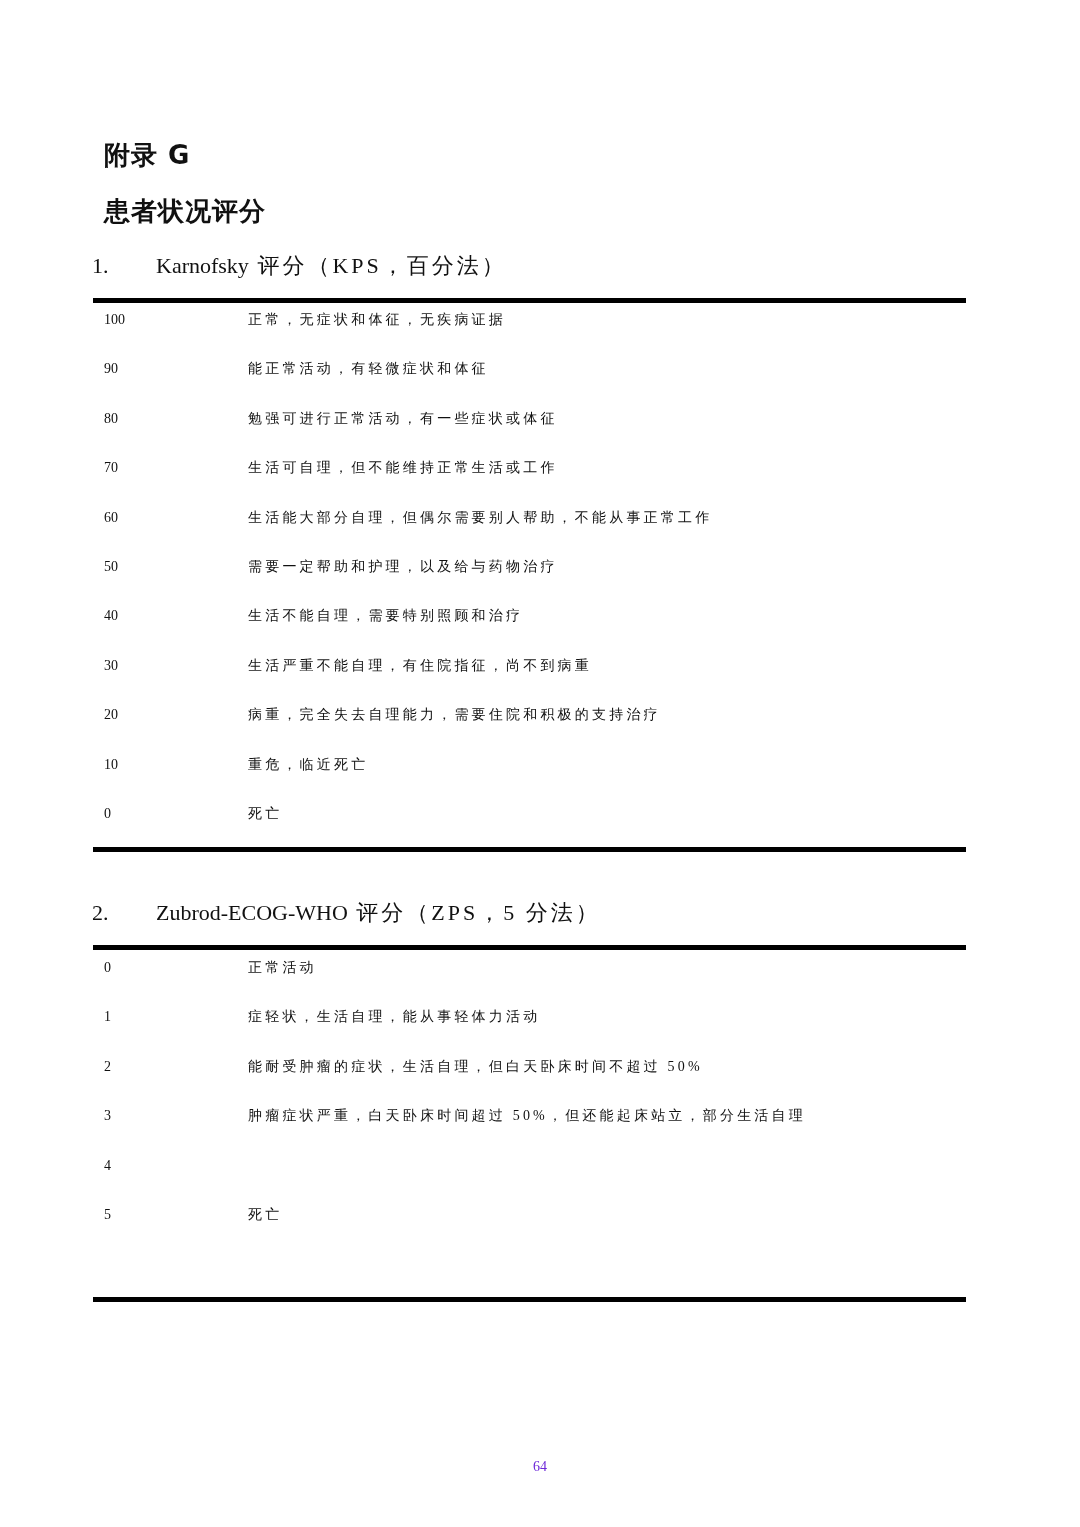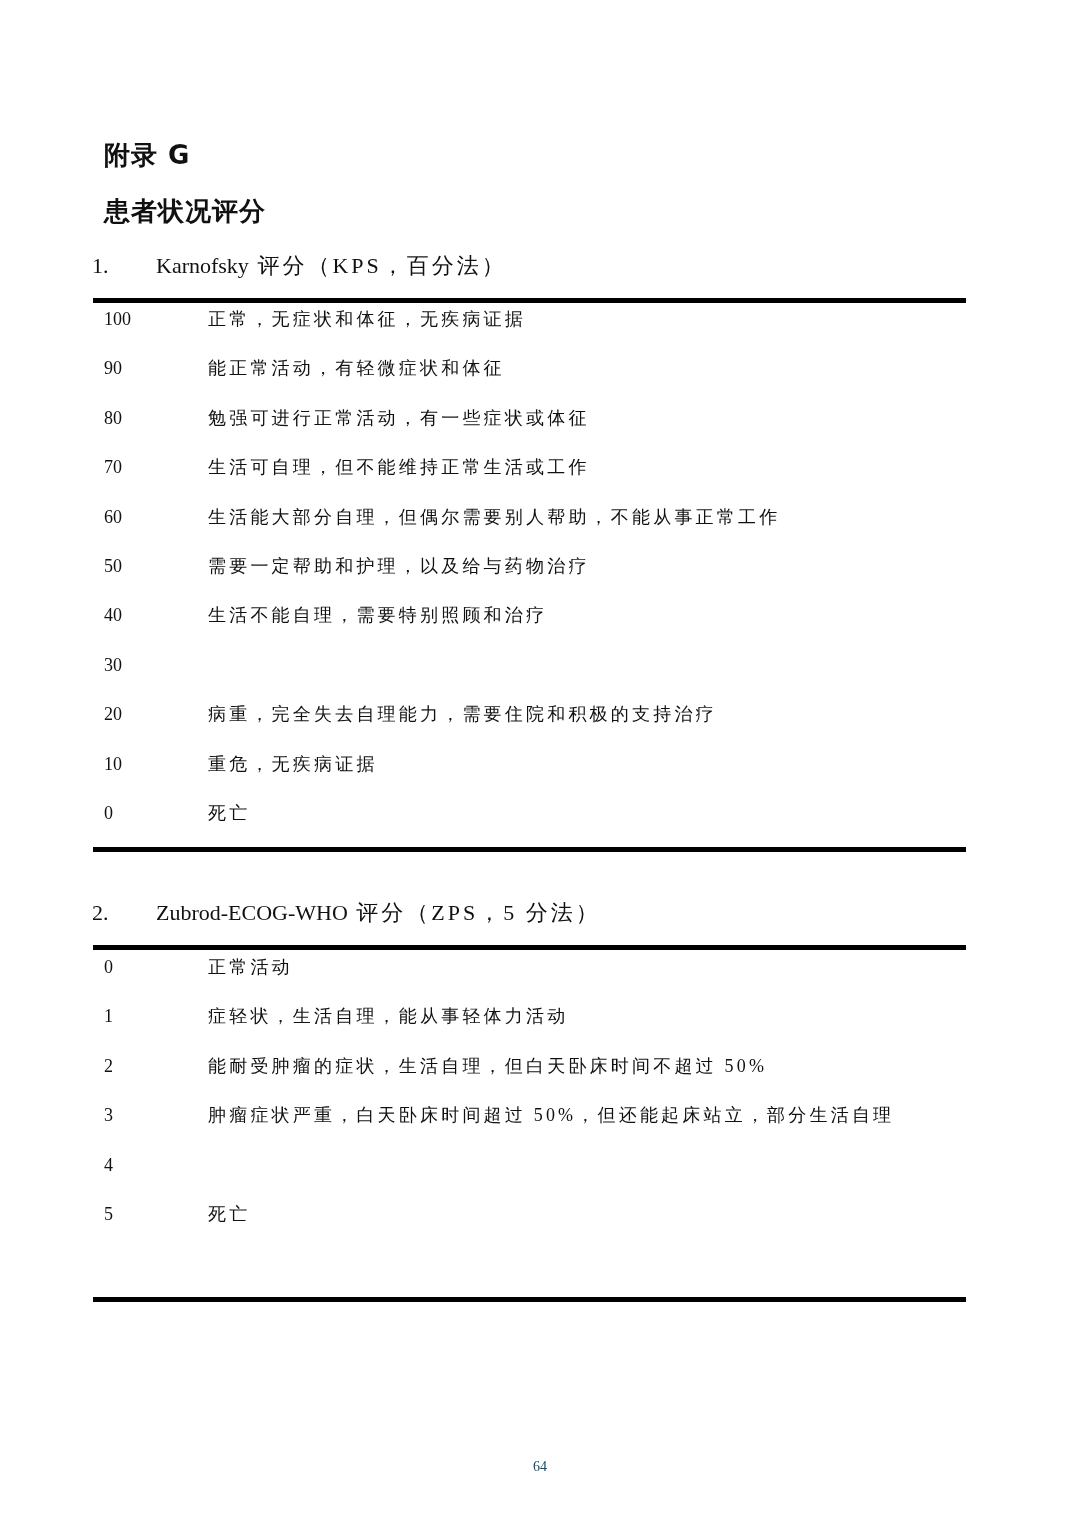--- a/index.html
+++ b/index.html
@@ -50,41 +50,42 @@
       width: 873px;
       height: 5px;
       background: #000000;
     }
     .table {
       left: 104px;
       width: 862px;
     }
     .row {
       display: flex;
-      font-size: 18px;
+      font-size: 14px;
       line-height: 49.4px;
+      gap: 40px;
     }
     .row .score {
       width: 104px;
       flex: 0 0 104px;
     }
     .row .desc {
       flex: 1 1 auto;
       letter-spacing: 3.2px;
       white-space: normal;
       word-break: break-all;
       padding-right: 4px;
     }
     .page-number {
       left: 0;
       width: 1080px;
       top: 1426px;
       text-align: center;
       font-size: 14px;
-      color: #0c4a6e;
+      color: #6d28d9;
     }
   </style>
 </head>
 <body>
 
 <div class="abs appendix-label">附录 G</div>
 <div class="abs page-heading">患者状况评分</div>
 
 <div class="abs section-title" style="top:218px;">
   <span class="num">1.</span><span>Karnofsky</span><span class="cjk"> 评分（KPS，百分法）</span>
@@ -114,28 +115,29 @@
   <div class="row">
       <span class="score">50</span>
       <span class="desc">需要一定帮助和护理，以及给与药物治疗</span>
     </div>
   <div class="row">
       <span class="score">40</span>
       <span class="desc">生活不能自理，需要特别照顾和治疗</span>
     </div>
   <div class="row">
       <span class="score">30</span>
+      <span class="desc">生活严重不能自理，有住院指征，尚不到病重</span>
     </div>
   <div class="row">
       <span class="score">20</span>
       <span class="desc">病重，完全失去自理能力，需要住院和积极的支持治疗</span>
     </div>
   <div class="row">
       <span class="score">10</span>
-      <span class="desc">重危，无疾病证据</span>
+      <span class="desc">重危，临近死亡</span>
     </div>
   <div class="row">
       <span class="score">0</span>
       <span class="desc">死亡</span>
     </div>
 </div>
 <div class="abs rule" style="top:814px;"></div>
 
 <div class="abs section-title" style="top:865px;">
   <span class="num">2.</span><span>Zubrod-ECOG-WHO</span><span class="cjk"> 评分（ZPS，5 分法）</span>

